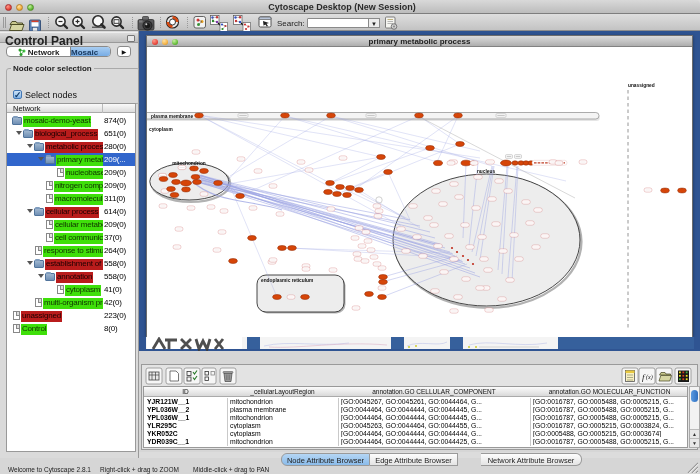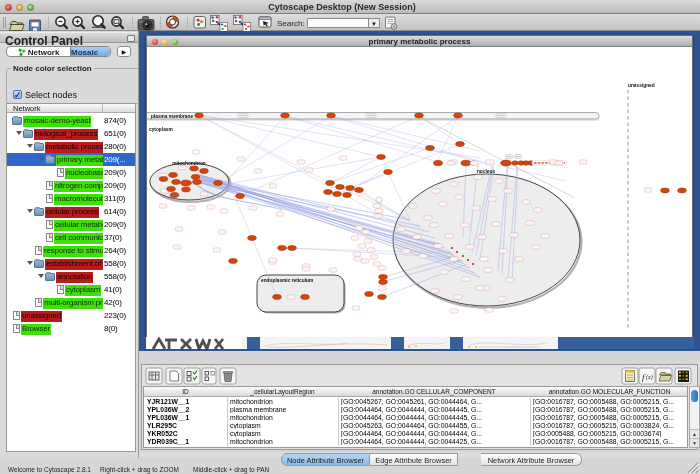--- a/index.html
+++ b/index.html
@@ -348,21 +348,21 @@
             <span class="nm grn" style="left:36px;max-width:60px">multi-organism pro</span>
             <span class="cnt">42(0)</span>
           </div>
           <div class="trow" style="top:205px">
             <div class="file" style="left:6px"></div>
             <span class="nm red" style="left:14px;max-width:82px">unassigned</span>
             <span class="cnt">223(0)</span>
           </div>
           <div class="trow" style="top:218px">
             <div class="file" style="left:6px"></div>
-            <span class="nm grn" style="left:14px;max-width:82px">Browser</span>
+            <span class="nm grn" style="left:14px;max-width:82px">Control</span>
             <span class="cnt">8(0)</span>
           </div>
         </div>
     </div>
   </div>
 
   <div id="desktop" class="abs">
     <div id="iwin">
       <div id="iwin-title">
         <div class="ilight" style="left:5px;background:radial-gradient(circle at 35% 30%,#ff9a8a,#e8493d 60%,#b02820)"></div>

